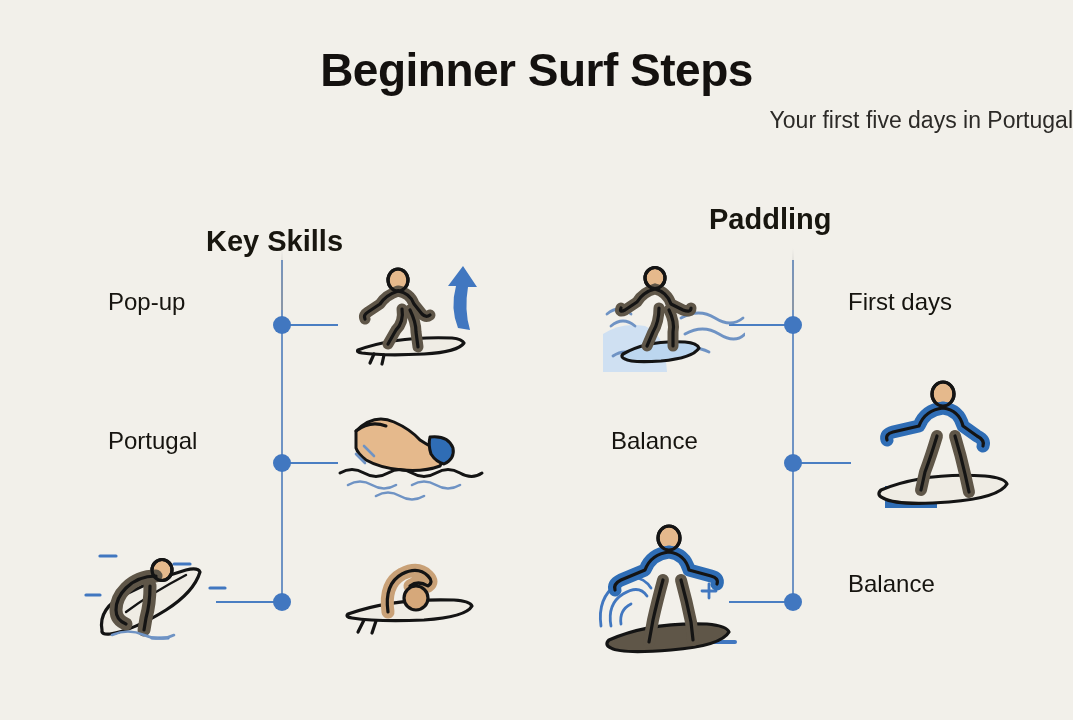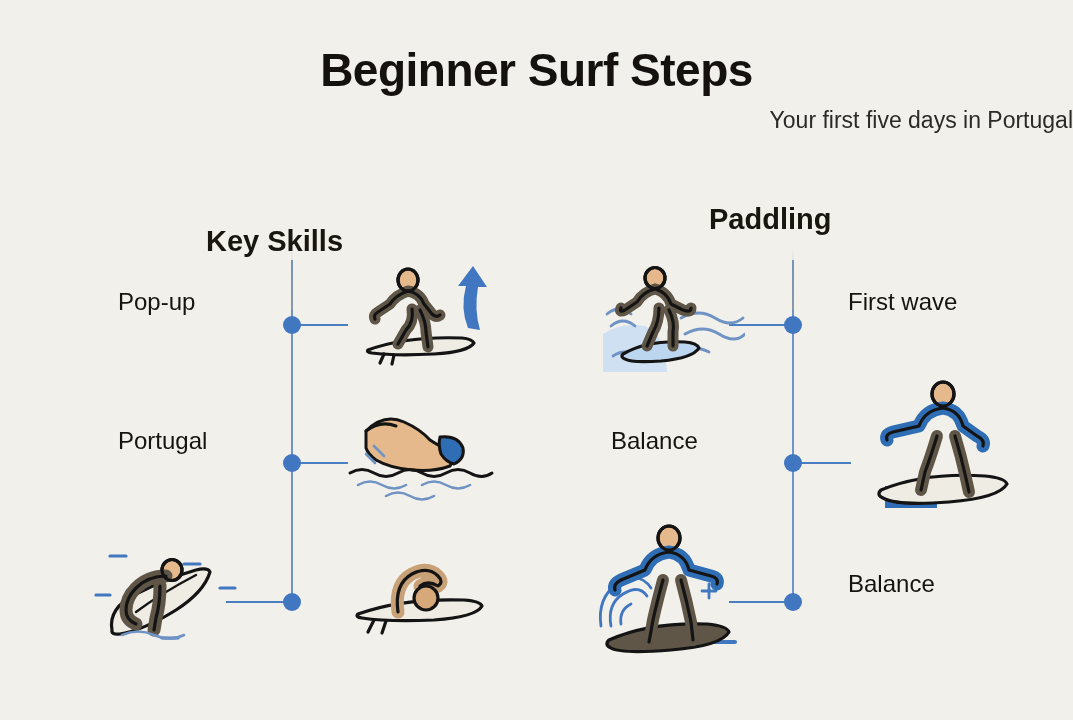--- a/index.html
+++ b/index.html
@@ -56,21 +56,21 @@
   }
   #heading-left  { left: 206px; top: 203px; margin-top: 22px; }
   #heading-right { left: 709px; top: 203px; }
 
   
   .panel {
     position: absolute;
     top: 252px;
     height: 420px;
   }
-  #panel-left  { left: 88px;  width: 450px; }
+  #panel-left  { left: 78px;  width: 450px; }
   #panel-right { left: 583px; width: 452px; }
 
   
   .spine {
     position: absolute;
     top: 8px;
     width: 2px;
     height: 342px;
     background: #6f93c4;
   }
@@ -260,21 +260,21 @@
     <div class="spine"></div>
 
     <div class="node r1"></div>
     <div class="node r2"></div>
     <div class="node r3"></div>
 
     <div class="stub left" style="left:146px; top:72px;  width:56px;"></div>
     <div class="stub right" style="left:216px; top:210px; width:52px;"></div>
     <div class="stub left" style="left:146px; top:349px; width:56px;"></div>
 
-    <div class="row-label" style="left:265px; top:38px;">First wave</div>
+    <div class="row-label" style="left:265px; top:38px;">First days</div>
 
     <div class="row-label" style="left:28px; top:177px;">Balance</div>
 
     <div class="row-label" style="left:265px; top:320px;">Balance</div>
 
     <div class="art" style="left:14px; top:8px;">
       <svg width="148" height="118" viewBox="0 0 148 118">
 
         <path d="M6 112 L6 74 Q24 62 48 66 Q62 72 68 90 L70 112 Z" fill="#cfe0f2"></path>
 

